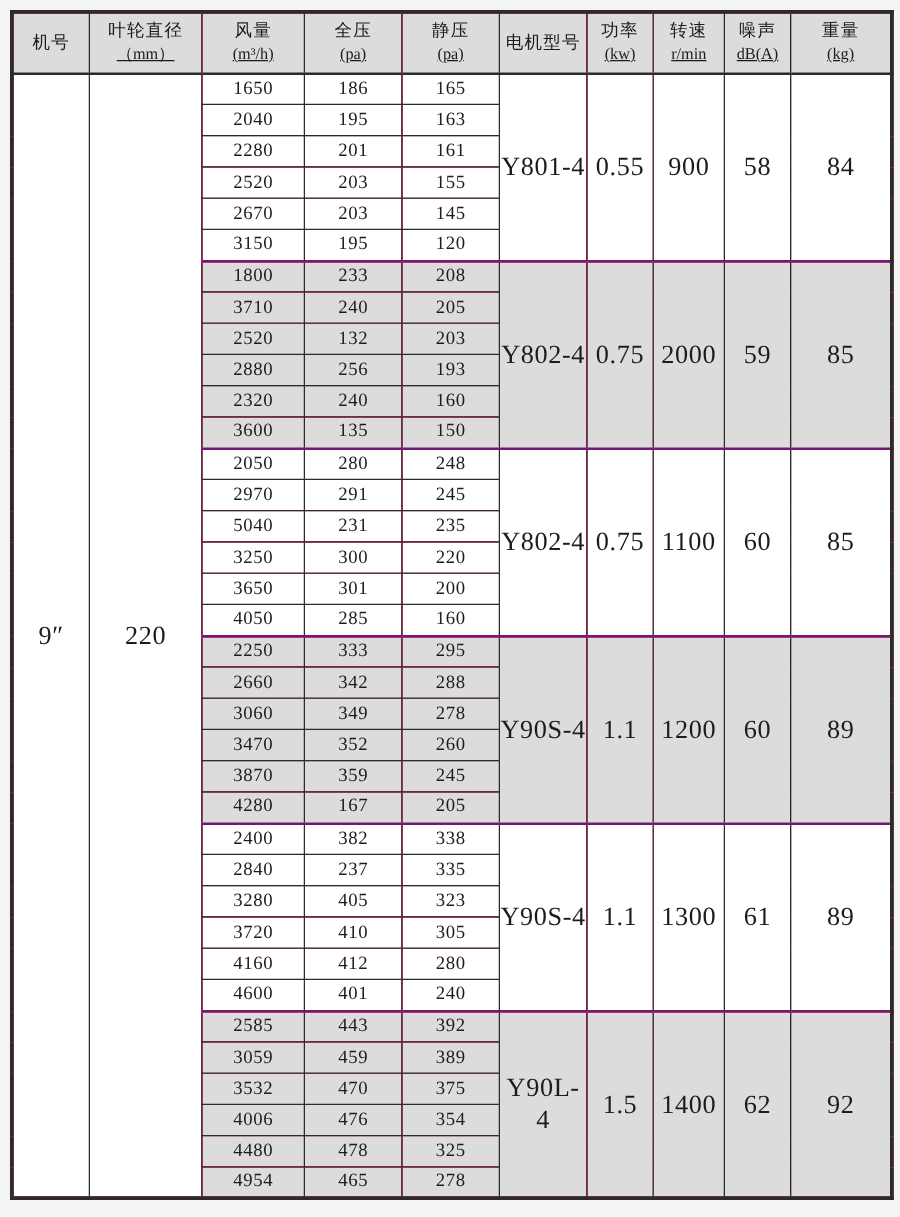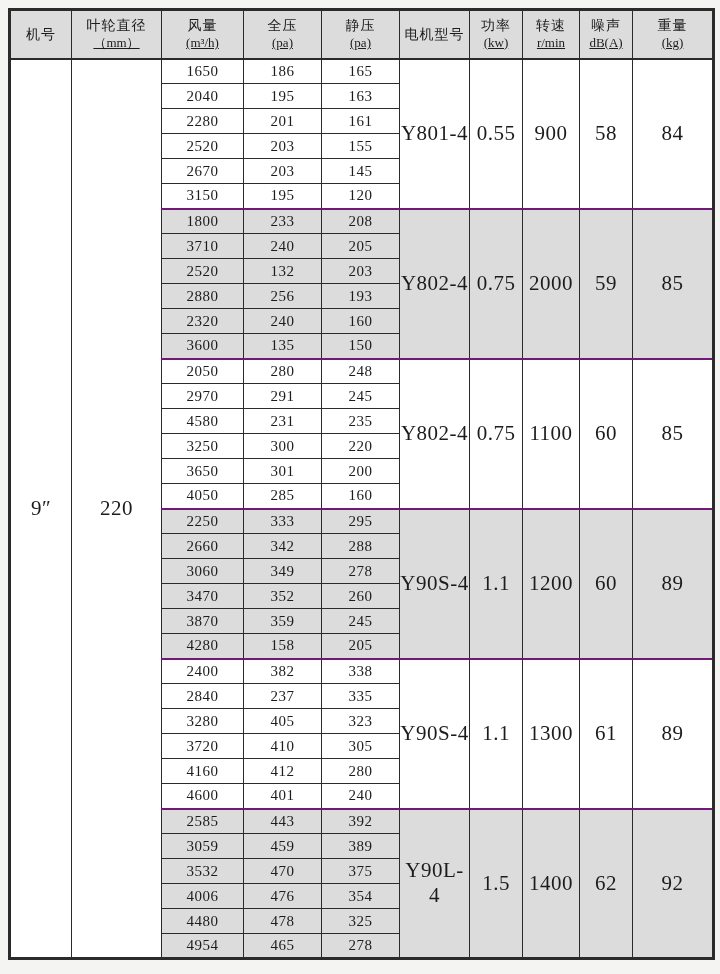--- a/index.html
+++ b/index.html
@@ -196,21 +196,21 @@
           <td rowspan="6" class="span-cell cell-white">1100</td>
           <td rowspan="6" class="span-cell cell-white">60</td>
           <td rowspan="6" class="span-cell cell-white">85</td>
         </tr>
         <tr>
           <td class="cell-white">2970</td>
           <td class="cell-white">291</td>
           <td class="cell-white">245</td>
         </tr>
         <tr>
-          <td class="cell-white">4580</td>
+          <td class="cell-white">5040</td>
           <td class="cell-white">231</td>
           <td class="cell-white">235</td>
         </tr>
         <tr>
           <td class="cell-white">3250</td>
           <td class="cell-white">300</td>
           <td class="cell-white">220</td>
         </tr>
         <tr>
           <td class="cell-white">3650</td>
@@ -247,21 +247,21 @@
           <td class="cell-shaded">352</td>
           <td class="cell-shaded">260</td>
         </tr>
         <tr>
           <td class="cell-shaded">3870</td>
           <td class="cell-shaded">359</td>
           <td class="cell-shaded">245</td>
         </tr>
         <tr>
           <td class="cell-shaded">4280</td>
-          <td class="cell-shaded">158</td>
+          <td class="cell-shaded">167</td>
           <td class="cell-shaded">205</td>
         </tr>
         <tr class="group-start">
           <td class="cell-white">2400</td>
           <td class="cell-white">382</td>
           <td class="cell-white">338</td>
           <td rowspan="6" class="span-cell cell-white">Y90S-4</td>
           <td rowspan="6" class="span-cell cell-white">1.1</td>
           <td rowspan="6" class="span-cell cell-white">1300</td>
           <td rowspan="6" class="span-cell cell-white">61</td>

